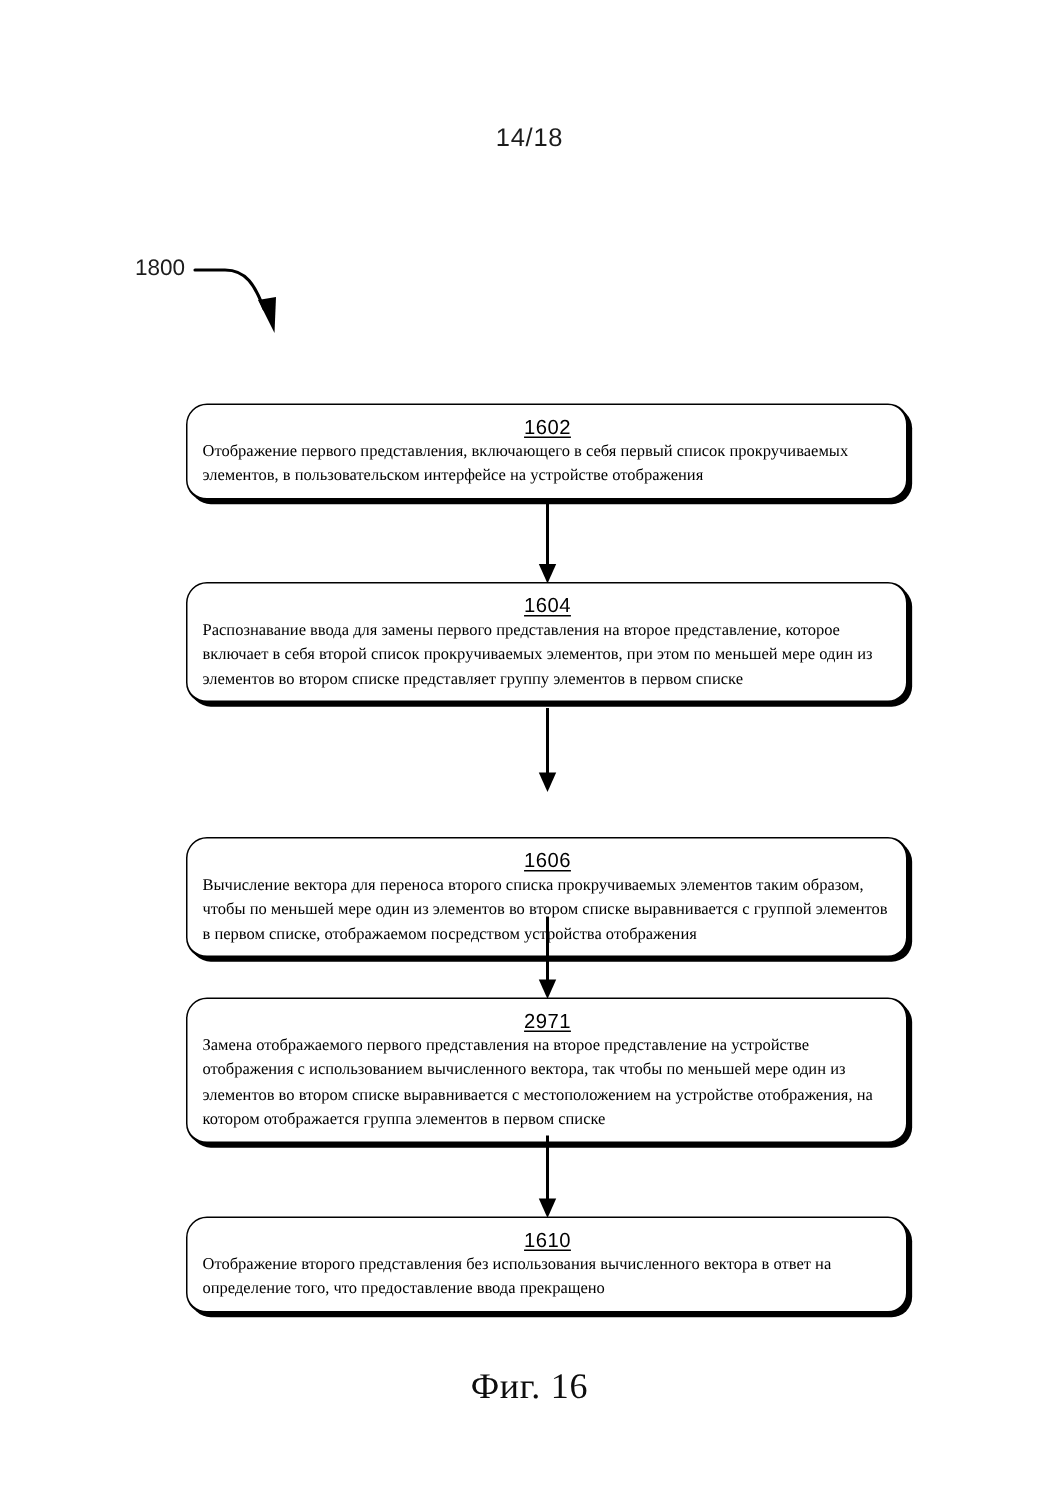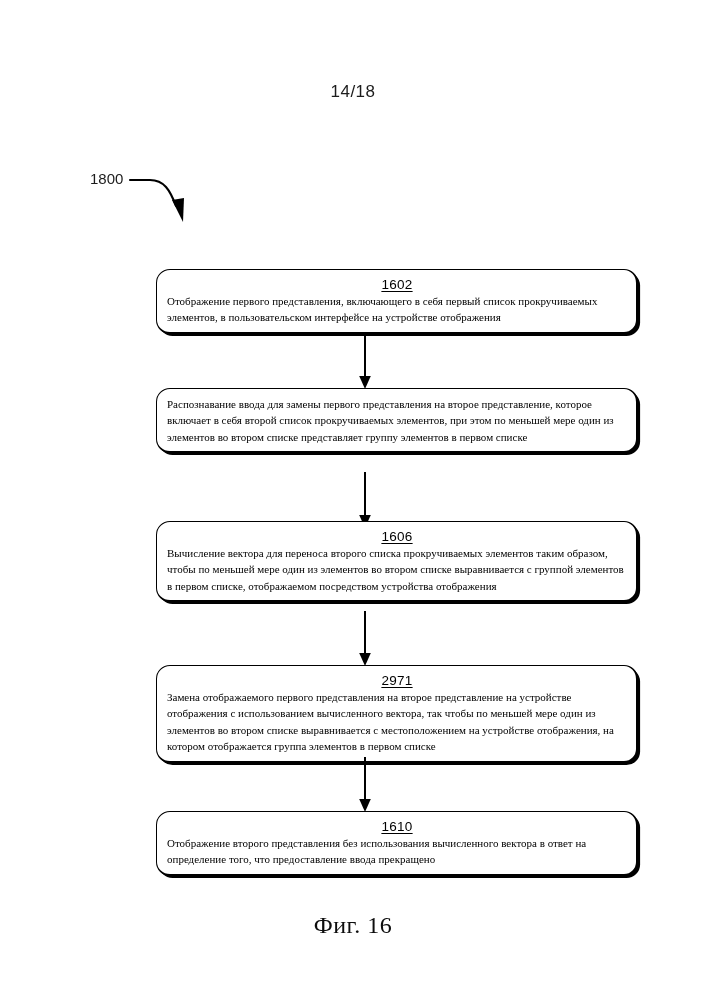--- a/index.html
+++ b/index.html
@@ -60,21 +60,20 @@
     left: 124px;
     width: 482px;
     box-sizing: border-box;
     border: 1.6px solid #000000;
     border-right-width: 2.6px;
     border-bottom-width: 2.6px;
     border-radius: 14px;
     background: #ffffff;
     box-shadow: 2.5px 2.5px 0 -0.4px #000000;
     padding: 7px 9px 6px 10px;
-    margin-left: 32px;
   }
   .box-num {
     display: block;
     text-align: center;
     font-family: "Liberation Sans", "DejaVu Sans", sans-serif;
     font-size: 13.5px;
     text-decoration: underline;
     text-underline-offset: 2px;
     letter-spacing: 0.3px;
     margin-bottom: 1px;
@@ -86,21 +85,21 @@
     font-size: 11px;
     line-height: 16.4px;
     text-align: left;
     color: #000000;
     hyphens: none;
   }
 
   
   #box-1602 { top: 269px; }
   #box-1604 { top: 388px; }
-  #box-1606 { top: 521px; }
+  #box-1606 { top: 558px; }
   #box-1608 { top: 665px; }
   #box-1610 { top: 811px; }
 
   
   .connector {
     position: absolute;
     left: 356px;
     width: 18px;
     overflow: visible;
   }
@@ -140,20 +139,21 @@
     <span class="box-num">1602</span>
     <span class="box-text">Отображение первого представления, включающего в себя первый список прокручиваемых элементов, в пользовательском интерфейсе на устройстве отображения</span>
   </div>
 
   <svg class="connector" id="conn-1" viewBox="0 0 18 56" preserveAspectRatio="none">
     <line x1="9" y1="0" x2="9" y2="44" stroke="#000000" stroke-width="2"></line>
     <polygon points="3.2,42 14.8,42 9,55" fill="#000000"></polygon>
   </svg>
 
   <div class="flow-box" id="box-1604">
+    <span class="box-num">1604</span>
     <span class="box-text">Распознавание ввода для замены первого представления на второе представление, которое включает в себя второй список прокручиваемых элементов, при этом по меньшей мере один из элементов во втором списке представляет группу элементов в первом списке</span>
   </div>
 
   <svg class="connector" id="conn-2" viewBox="0 0 18 57" preserveAspectRatio="none">
     <line x1="9" y1="0" x2="9" y2="45" stroke="#000000" stroke-width="2"></line>
     <polygon points="3.2,43 14.8,43 9,56" fill="#000000"></polygon>
   </svg>
 
   <div class="flow-box" id="box-1606">
     <span class="box-num">1606</span>

